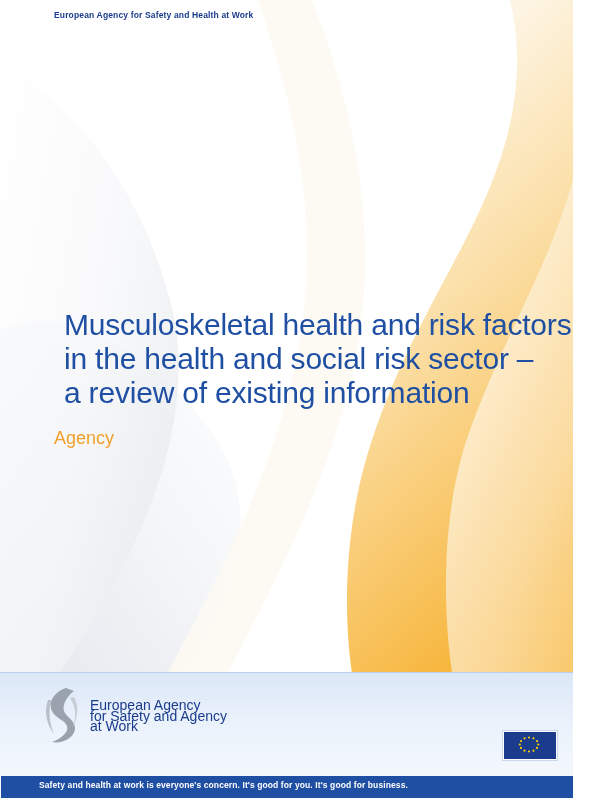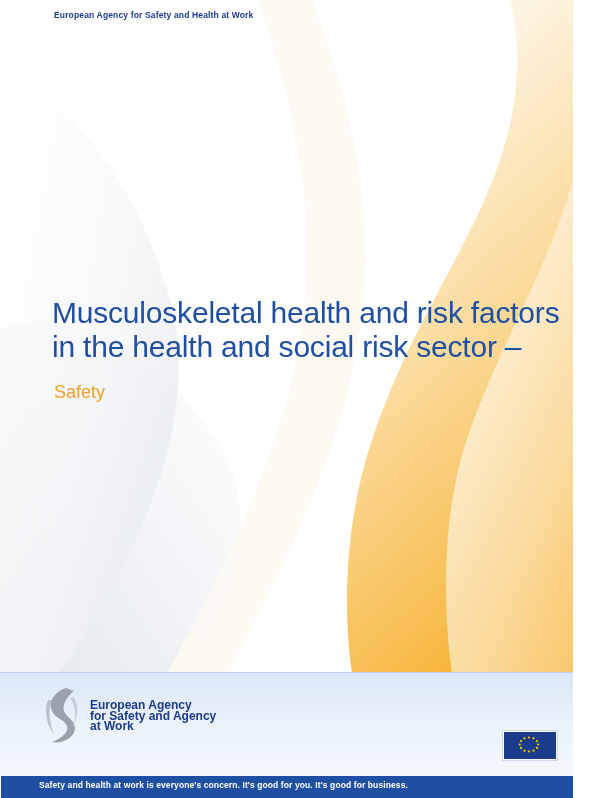--- a/index.html
+++ b/index.html
@@ -46,21 +46,21 @@
 
   
   .title-block {
     position: absolute;
     left: 52px;
     top: 296px;
     width: 530px;
     z-index: 5;
   }
   .doc-title {
-    margin: 0;
+    margin: 12px;
     font-size: 30px;
     line-height: 34px;
     font-weight: normal;
     color: #1f4fa3;
     letter-spacing: -0.2px;
   }
   .doc-title .line {
     display: block;
     white-space: nowrap;
   }
@@ -99,23 +99,23 @@
     display: flex;
     align-items: center;
     gap: 8px;
   }
   .logo-mark {
     width: 42px;
     height: 60px;
     flex: none;
   }
   .logo-text {
-    font-size: 12px;
+    font-size: 14px;
     line-height: 10.5px;
-    font-weight: bold;
+    font-weight: normal;
     color: #1b3c8c;
     white-space: nowrap;
   }
 
   
   .eu-flag {
     position: absolute;
     left: 503px;
     top: 731px;
     width: 52px;
@@ -192,22 +192,23 @@
                C290,556 344,444 360,330 C376,214 352,104 312,0 Z" fill="#fdfaf3" opacity="0.9"></path>
     </svg>
   </div>
 
   <div class="agency-line">European Agency for Safety and Health at Work</div>
 
   <div class="title-block">
     <h1 class="doc-title">
       <span class="line">Musculoskeletal health and risk factors</span>
       <span class="line">in the health and social risk sector –</span>
+      <span class="line">a review of existing information</span>
     </h1>
-    <div class="doc-subtitle">Safety</div>
+    <div class="doc-subtitle">Agency</div>
   </div>
 
   <div class="footer-band">
     <div class="logo-group">
       <span class="logo-mark">
         <svg width="42" height="60" viewBox="0 0 42 60" xmlns="http://www.w3.org/2000/svg">
           <path d="M26,2 C14,6 8,16 12,25 C15,32 25,34 27,40 C29,46 22,52 12,56
                    C22,58 34,52 35,43 C36,35 26,31 24,25 C22,19 27,10 34,5 Z" fill="#9aa3ad"></path>
           <path d="M8,14 C4,24 6,38 14,48 C9,36 8,24 12,14 Z" fill="#b9c0c8"></path>
           <path d="M30,12 C36,20 37,32 32,42 C38,33 39,20 34,11 Z" fill="#c6ccd3"></path>

